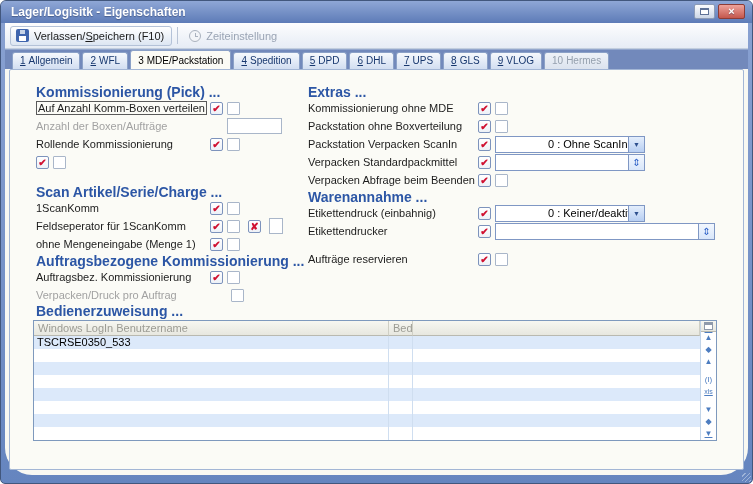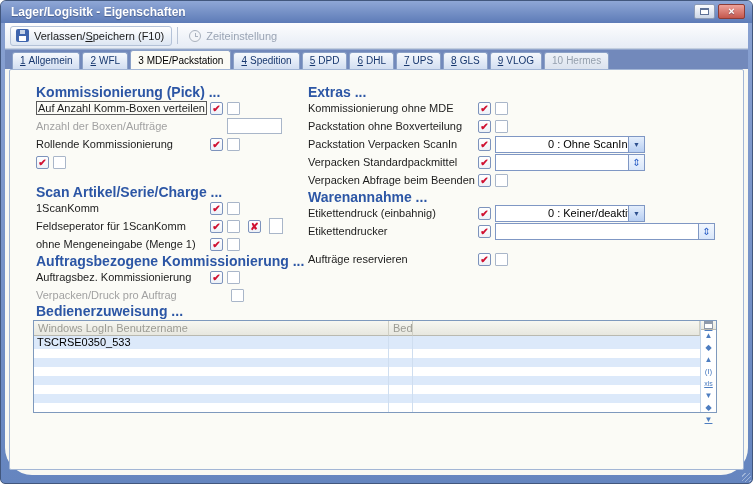--- a/index.html
+++ b/index.html
@@ -86,21 +86,21 @@
   .field .val{ flex:1; padding:0 4px; color:#000; overflow:hidden; white-space:nowrap;margin-left:48px; }
   .field .ghost{ background:#ebebeb; height:11px; width:60%; }
   .dd-btn{ width:16px; height:100%; border-left:1px solid #7f97c4; text-align:center;
     background:linear-gradient(#e4eefc,#b7cef2); color:#2d4f8e; font-size:7px; line-height:15px; }
   .spin-btn{ width:16px; height:100%; border-left:1px solid #7f97c4; text-align:center;
     background:linear-gradient(#f2f7fe,#d8e6fa); color:#2e62c8; font-size:10px; line-height:15px; }
   .w150{ width:150px; } .w220{ width:220px; }
 
   
   .grid-sec-title{ position:absolute; left:26px; top:233px; }
-  .grid{ position:absolute; left:23px; top:250px; width:684px; height:93px;
+  .grid{ position:absolute; left:23px; top:250px; width:684px; height:121px;
     border:1px solid #7e99bd; background:#fff; display:flex; }
   .grid-main{ flex:1; display:flex; flex-direction:column; overflow:hidden; }
   .ghead{ display:flex; height:15px; flex:0 0 auto; }
   .ghead .hcell{ background:linear-gradient(#f7f7f1,#e7e7df); color:#9c9c94; font-size:11px;
     line-height:14px; padding-left:4px; border-right:1px solid #cfcfc5;
     border-bottom:1px solid #b9b9b0; overflow:hidden; white-space:nowrap; }
   .c1{ width:355px; flex:0 0 auto; } .c2{ width:24px; flex:0 0 auto; } .c3{ flex:1; }
   .grow{ display:flex; height:13.2px; font-size:11px; line-height:13px; color:#000; }
   .grow:nth-child(even){ background:#dce9fa; }
   .grow .cell{ padding-left:3px; border-right:1px solid #cfdef0; overflow:hidden; white-space:nowrap; }

